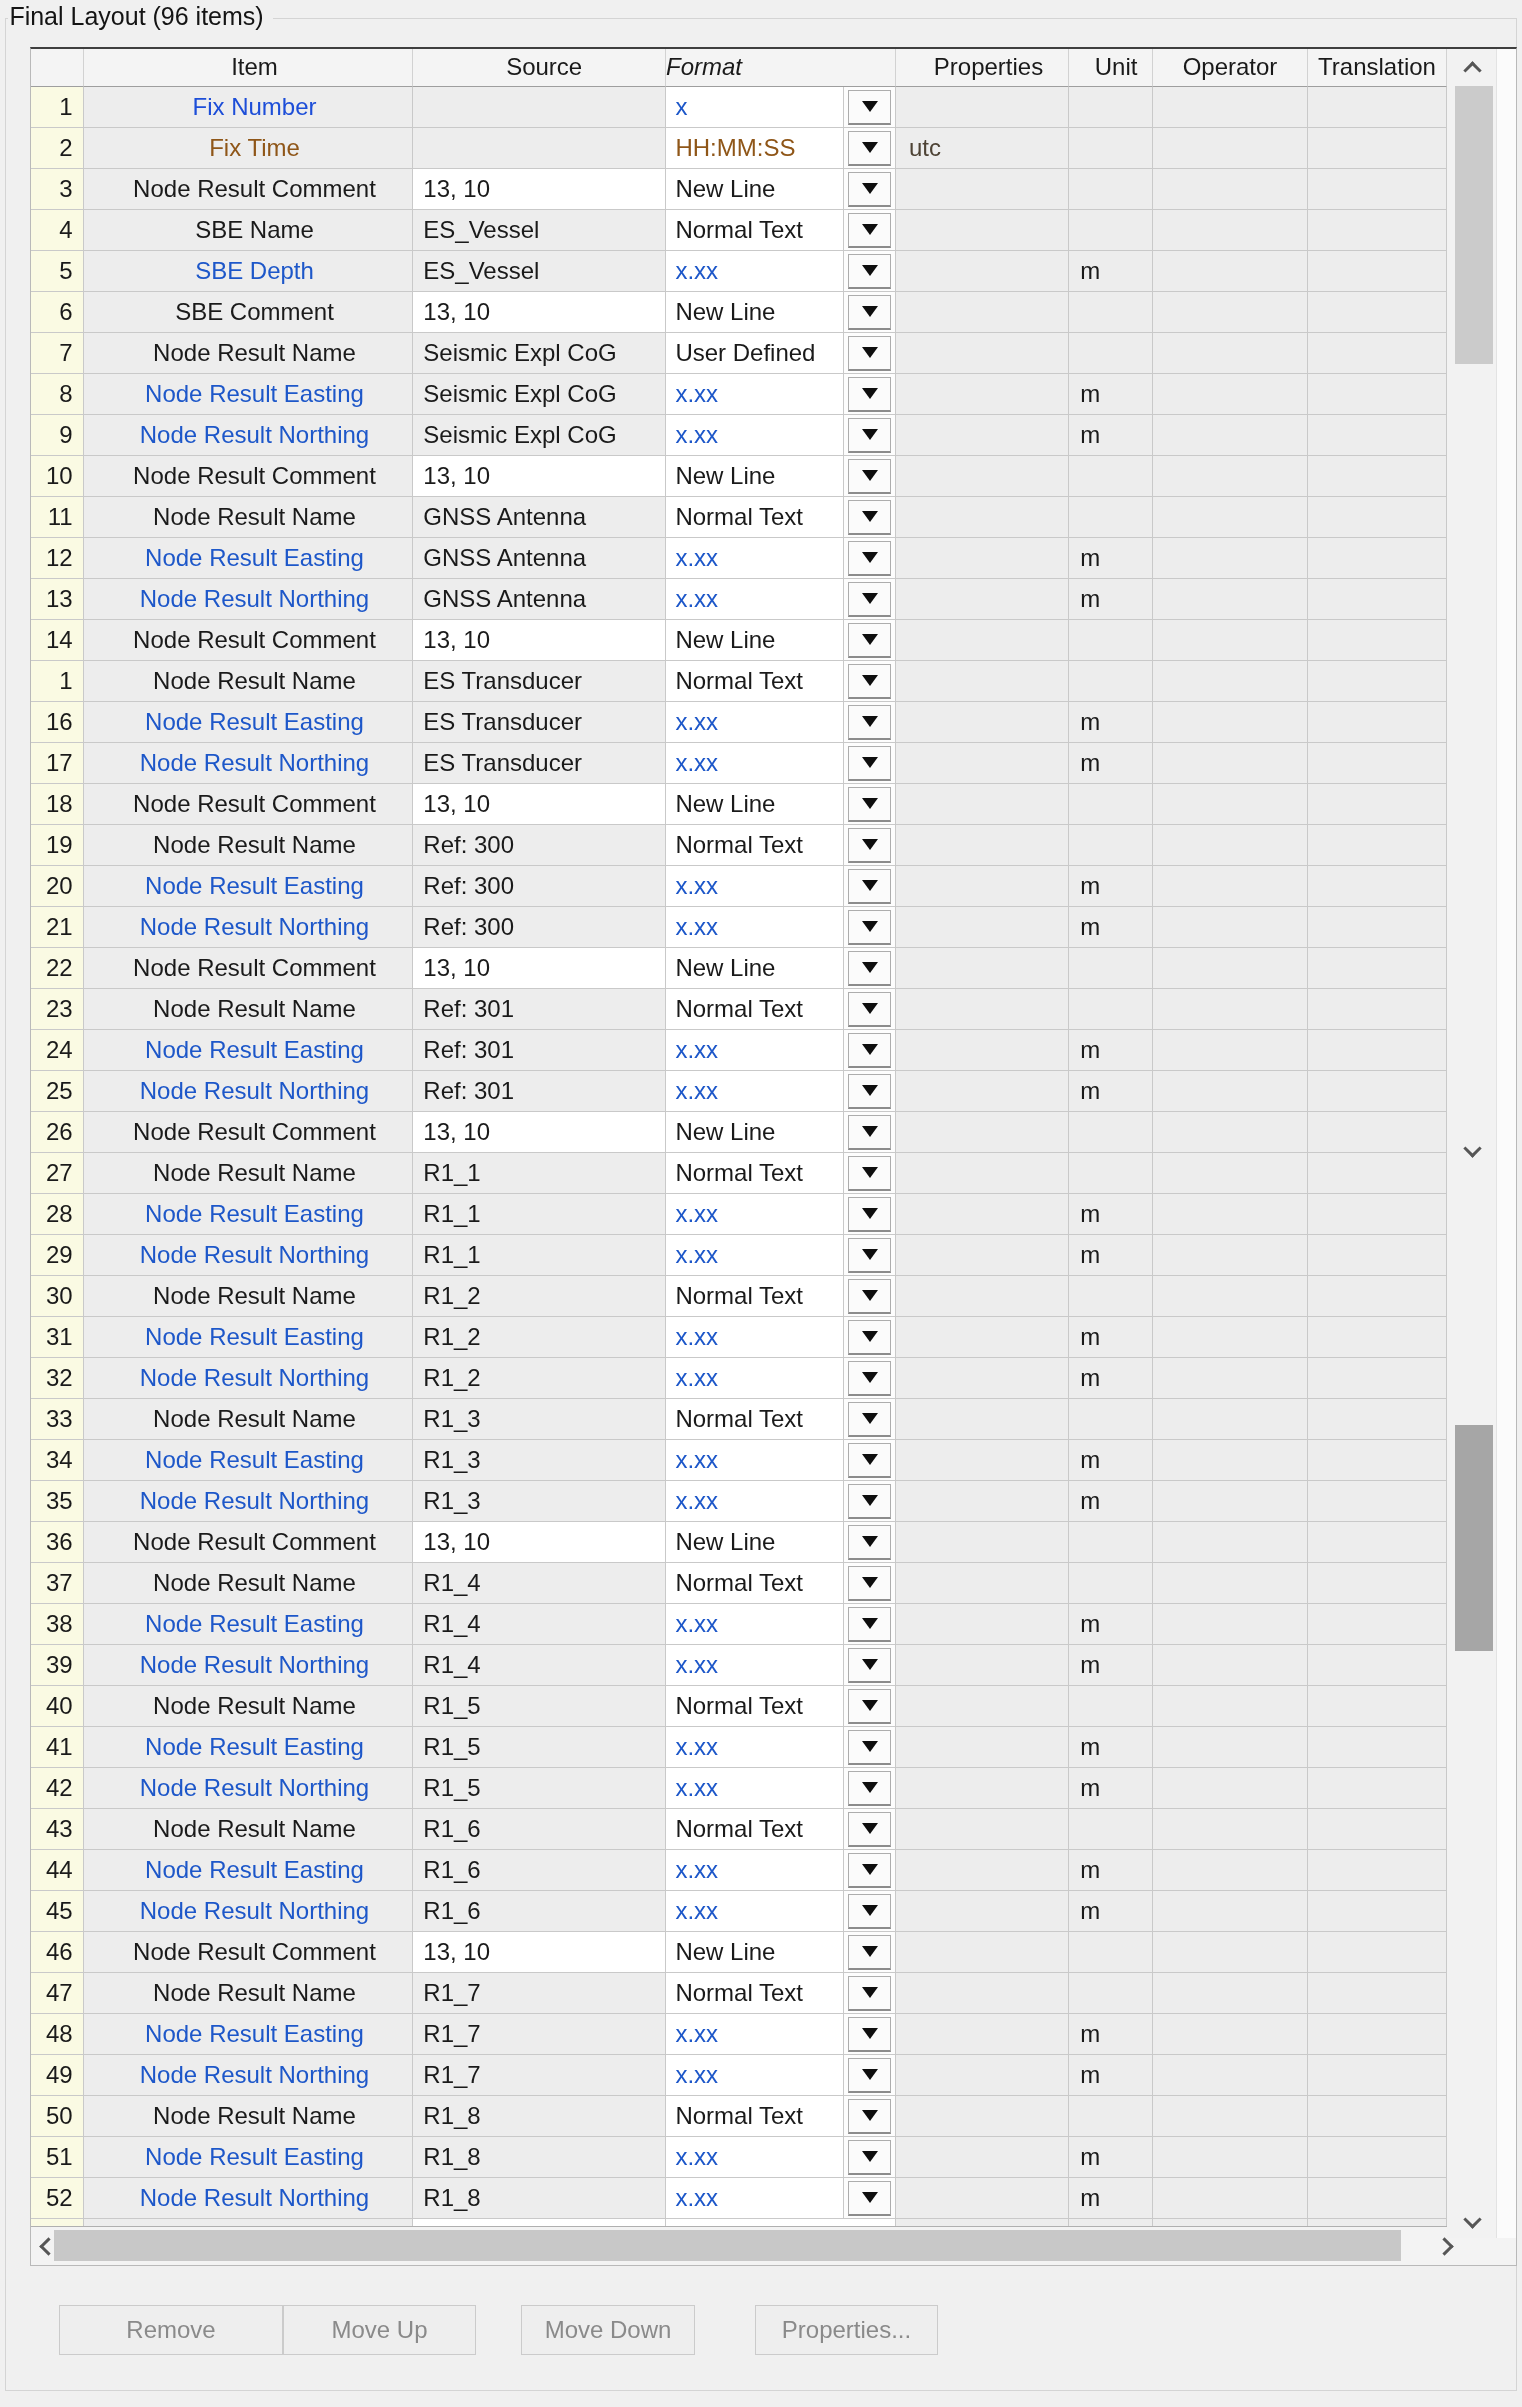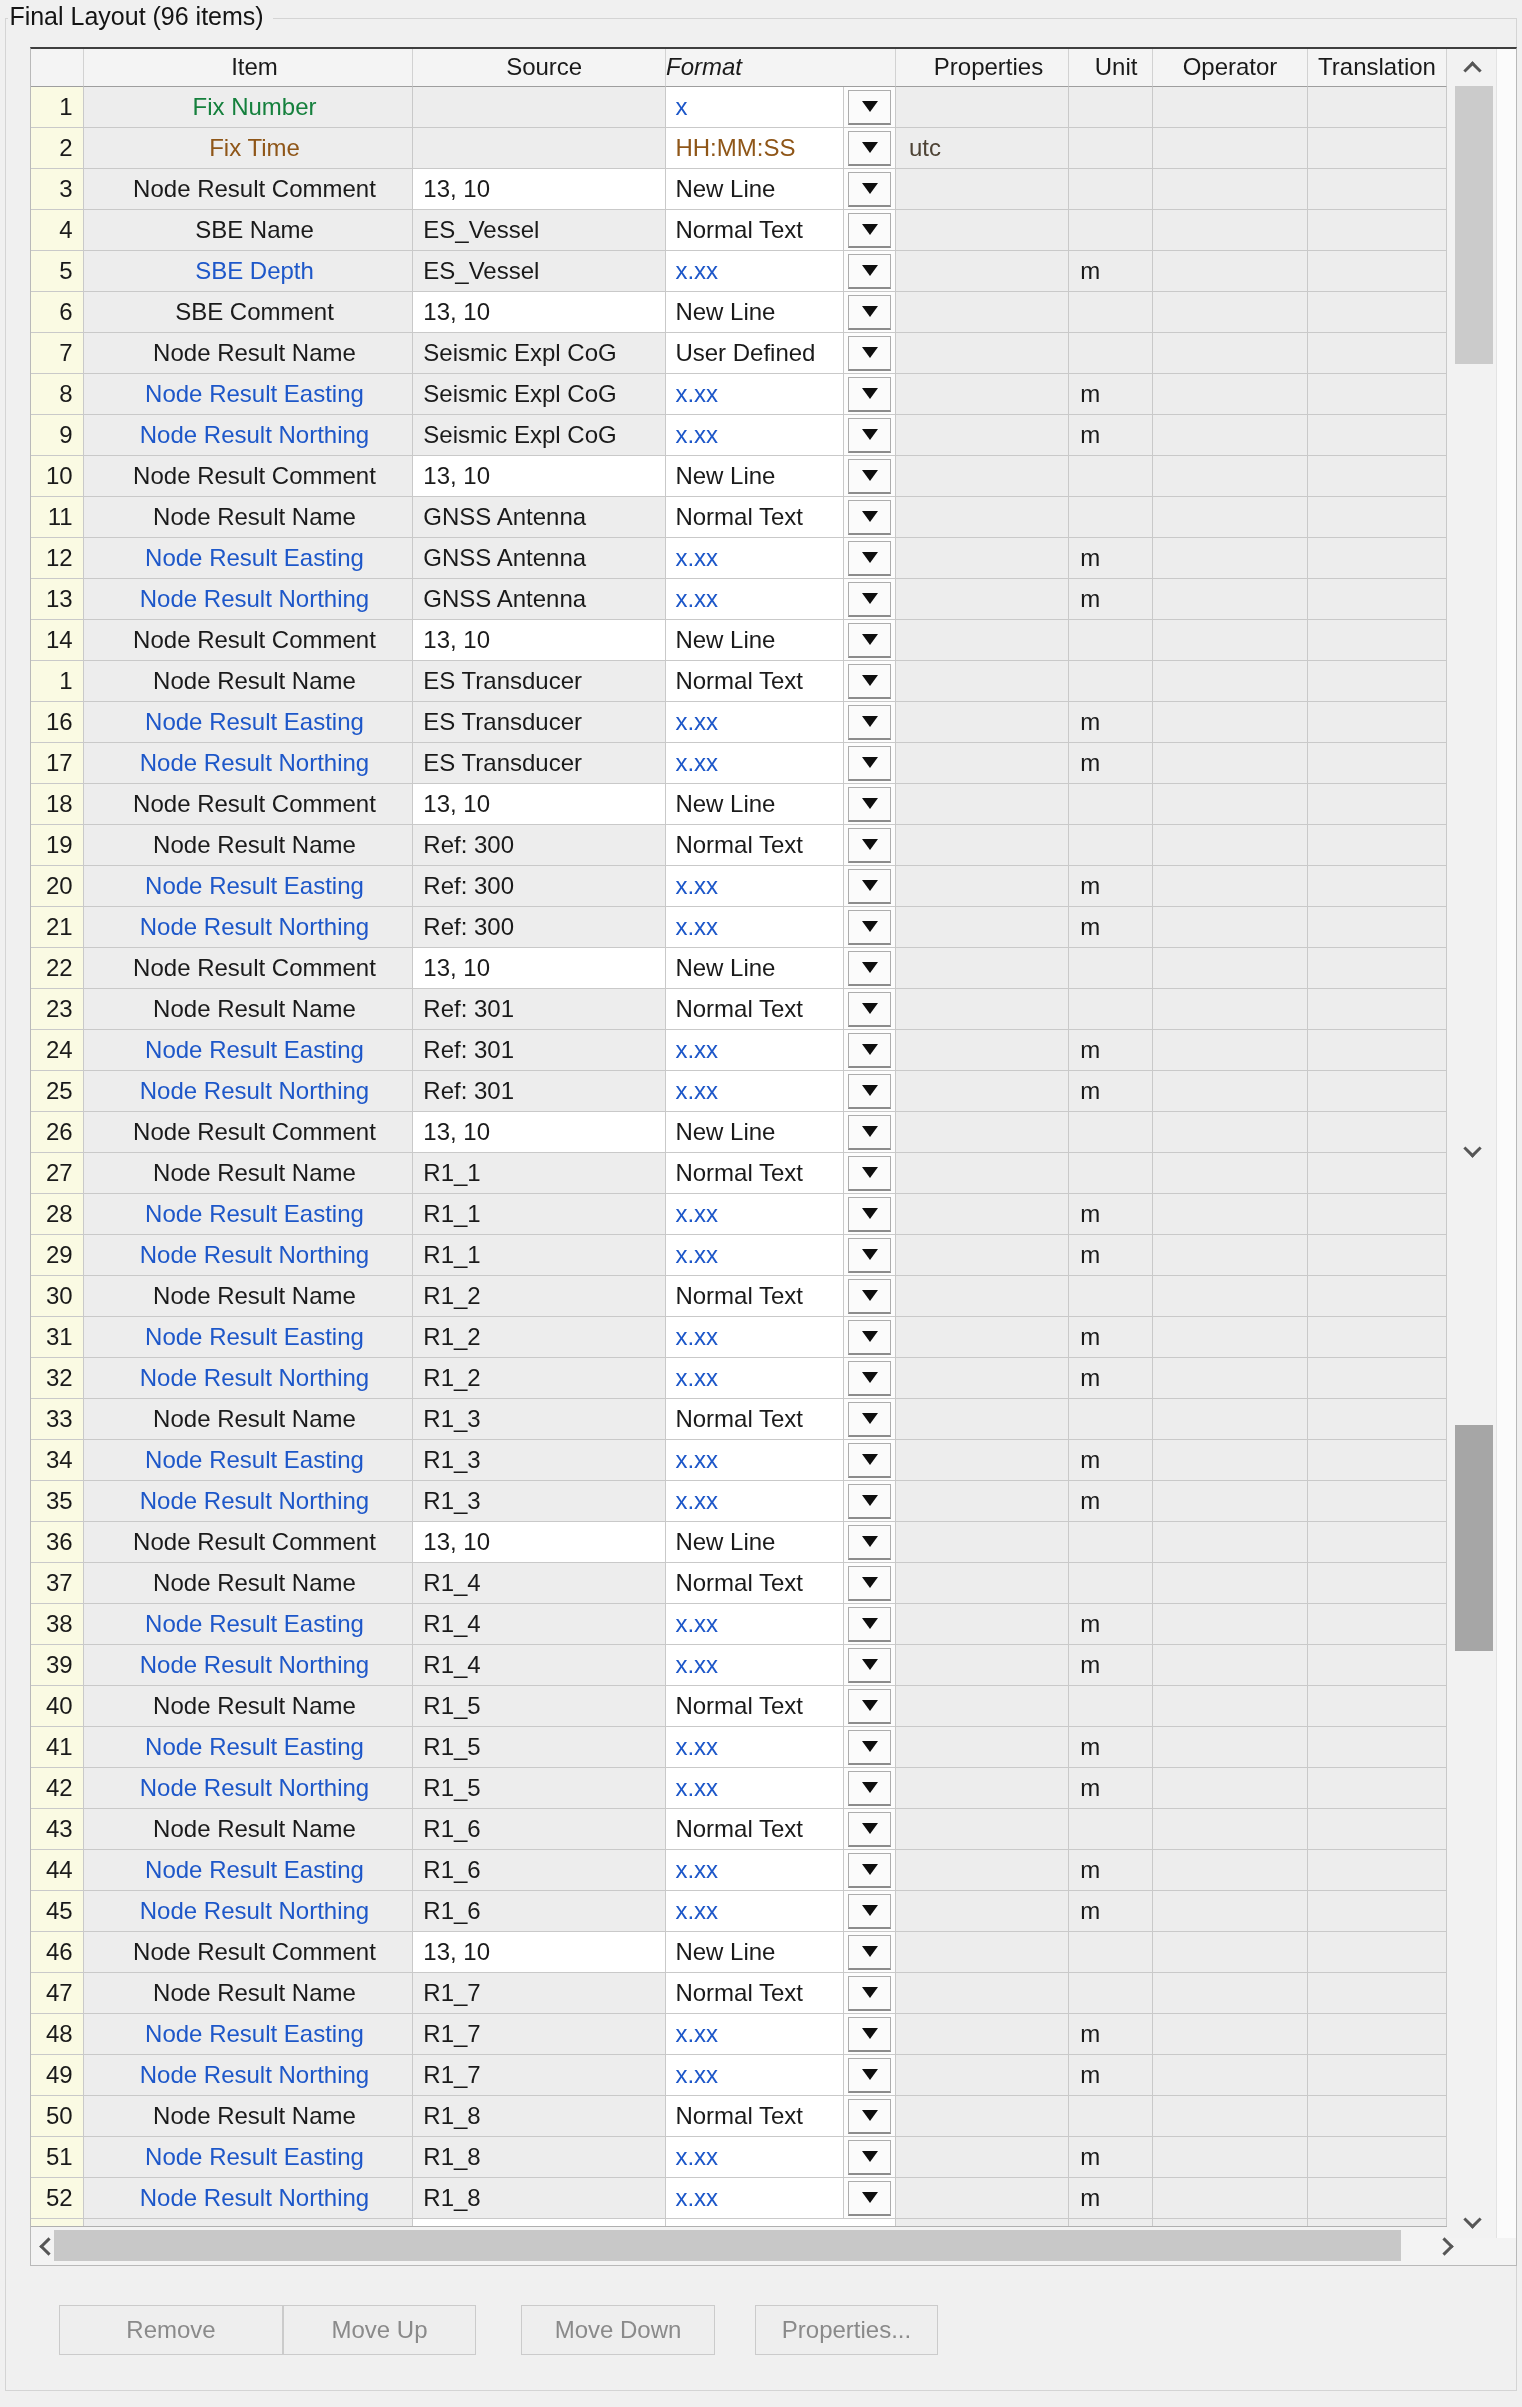--- a/index.html
+++ b/index.html
@@ -87,21 +87,21 @@
       <div class="hcell c-src" style="background: rgb(244, 244, 244);">Source</div>
       <div class="hcell c-fmt" style="background: rgb(244, 244, 244); font-style: italic;">Format</div>
       <div class="hcell c-prop" style="background: rgb(244, 244, 244);">Properties</div>
       <div class="hcell c-unit" style="background: rgb(244, 244, 244);">Unit</div>
       <div class="hcell c-oper" style="background: rgb(244, 244, 244);">Operator</div>
       <div class="hcell c-trans" style="background: rgb(244, 244, 244);">Translation</div>
     </div>
   <div id="rows">
       <div class="row">
         <div class="cell c-num">1</div>
-        <div class="cell c-item" style="color: #15803d;">Fix Number</div>
+        <div class="cell c-item" style="color: #1d4ed8;">Fix Number</div>
         <div class="cell c-src"></div>
         <div class="cell c-fmt">
           <div class="fmt-text" style="color: rgb(29, 87, 201);">x</div>
           <div class="fmt-btnwrap">
             <button class="ddbtn">
               <div class="dd-arrow"></div>
             </button>
           </div>
         </div>
         <div class="cell c-prop" style="color: rgb(78, 67, 53);"></div>
@@ -1009,15 +1009,15 @@
     </button>
     <div class="hthumb"></div>
     <button class="hbtn" style="left:1403px">
       <span class="chev right"></span>
     </button>
   </div>
 </div>
 
 <button class="btn" style="left:59px;width:224px">Remove</button>
 <button class="btn" style="left:283px;width:193px">Move Up</button>
-<button class="btn" style="left:521px;width:194px">Move Down</button>
+<button class="btn" style="left:521px;width:174px">Move Down</button>
 <button class="btn" style="left:755px;width:183px">Properties...</button>
 
 
 </body></html>

